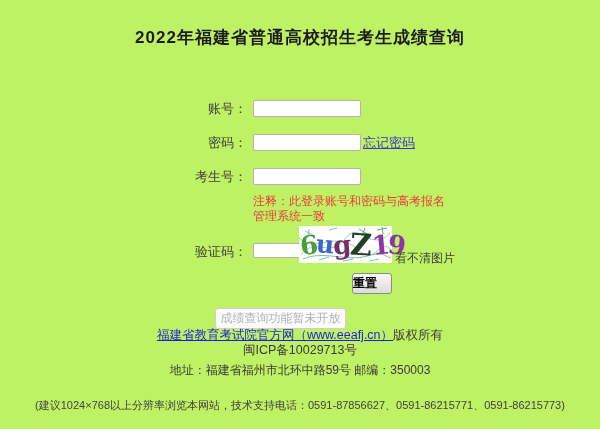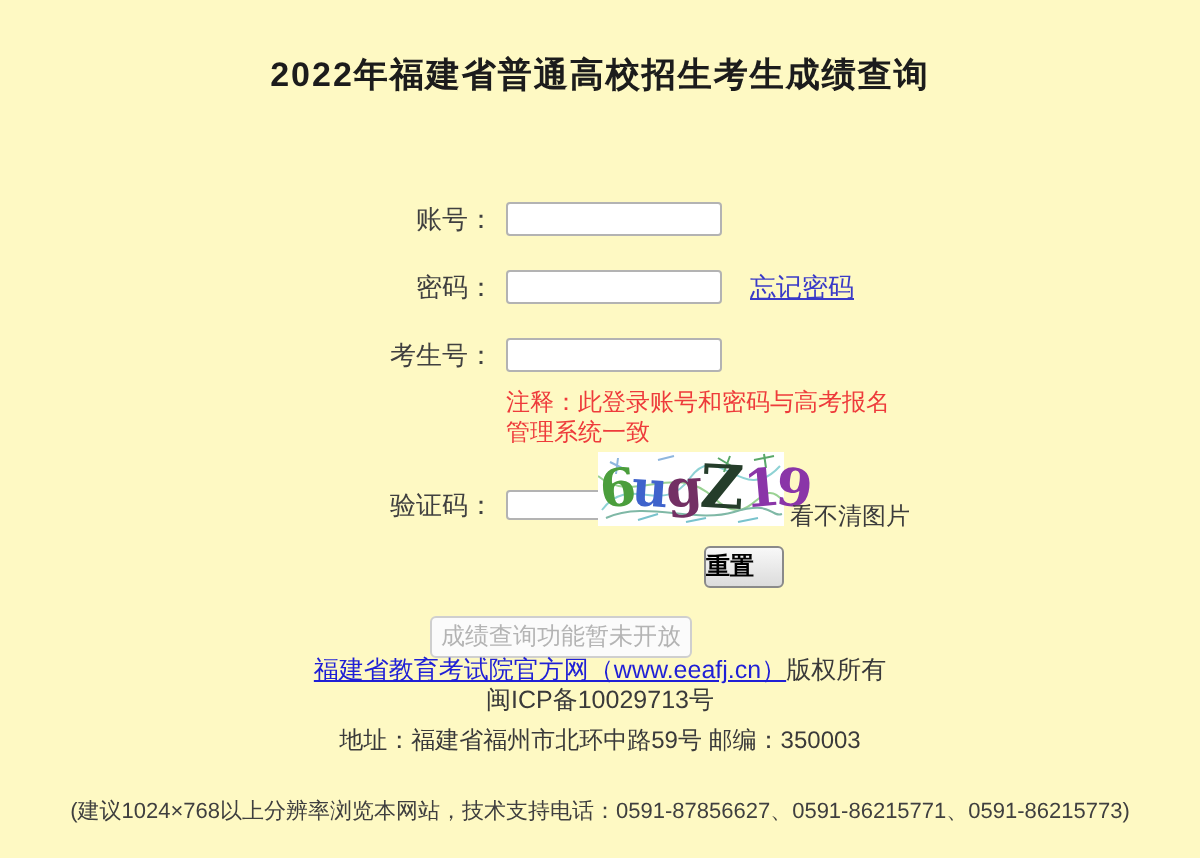--- a/index.html
+++ b/index.html
@@ -1,32 +1,32 @@
 <!DOCTYPE html>
 <html><head>
 <meta charset="utf-8">
 <style>
   * { margin:0; padding:0; box-sizing:border-box; }
   html,body { background:#fff; }
   body { font-family:"Liberation Sans","DejaVu Sans",sans-serif; }
-  .page { position:relative; width:600px; height:429px; background:#fef9c3; overflow:hidden; margin:0 auto; }
+  .page { position:relative; width:600px; height:429px; background:#bef264; overflow:hidden; margin:0 auto; }
 
   .page-title { position:absolute; top:26px; left:0; width:600px; text-align:center;
     font-size:17px; font-weight:bold; color:#1c1c1c; letter-spacing:1px; }
 
-  .frow { position:absolute; left:177px; display:flex; align-items:center; height:19px; }
+  .frow { position:absolute; left:177px; display:flex; height:19px; }
   .frow-label { display:inline-block; width:70px; text-align:right; font-size:13px; color:#404040; margin-right:6px; white-space:nowrap; }
   .txt-input { width:108px; height:17px; border:1px solid #b3b3b3; border-radius:2px; background:#fff; font-size:12px; padding:0 3px; outline:none; }
   #row-account { top:100px; }
   #row-password { top:134px; }
   #row-candidate { top:168px; }
   #row-captcha { top:243px; }
   .captcha-input { width:54px; height:15px; }
 
-  .forgot-link { font-size:13px; color:#3a3ac8; text-decoration:underline; margin-left:14px; white-space:nowrap; cursor:pointer; }
+  .forgot-link { font-size:13px; color:#3a3ac8; text-decoration:underline; margin-left:2px; white-space:nowrap; cursor:pointer; }
 
   .login-note { position:absolute; left:253px; top:194px; width:198px; font-size:12px; line-height:15px; color:#ee3b3b; }
 
   .captcha-box { position:absolute; left:299px; top:226px; width:93px; height:37px; background:#fff; cursor:pointer; }
   .captcha-noise { position:absolute; left:0; top:0; }
   .captcha-code { position:absolute; left:1px; top:0; width:93px; height:37px; display:flex; align-items:center; white-space:nowrap; }
   .cap-ch { font-family:"DejaVu Serif","Liberation Serif",serif; font-weight:bold; display:inline-block; }
   .cap-ch-0 { font-size:26px; transform:rotate(-6deg); }
   .cap-ch-1 { font-size:25px; transform:rotate(4deg); margin-left:-2px; }
   .cap-ch-2 { font-size:26px; transform:rotate(-4deg); margin-left:-1px; }

